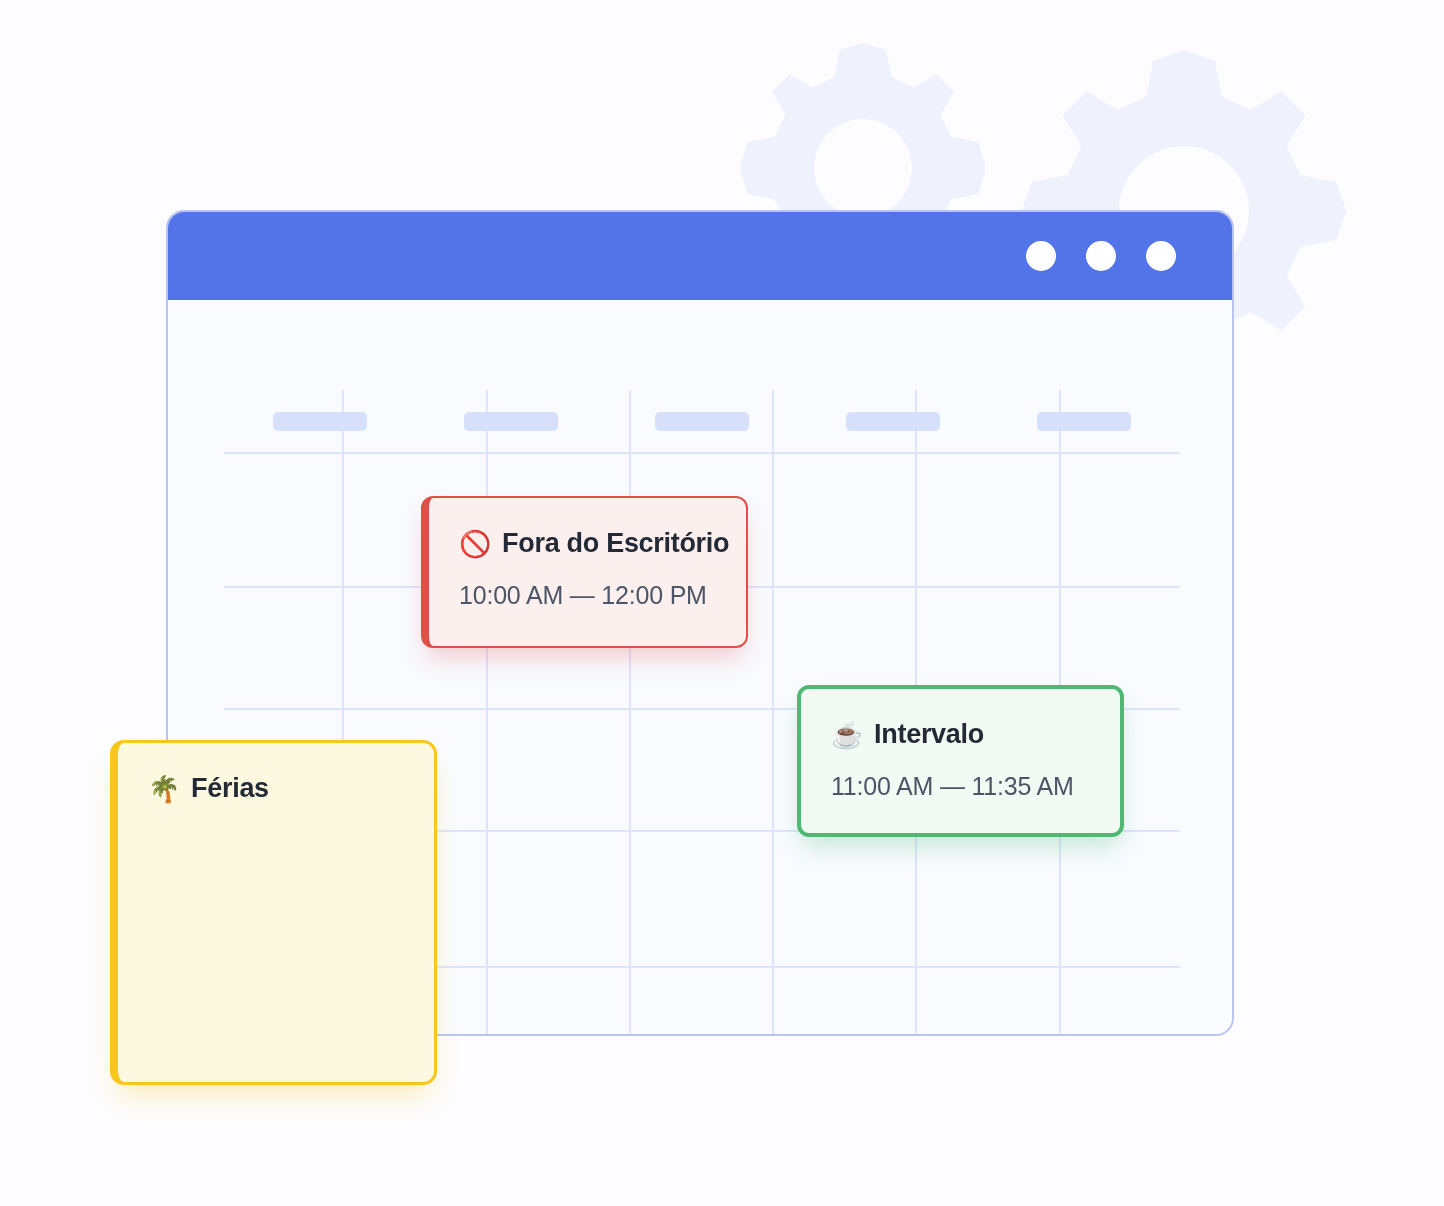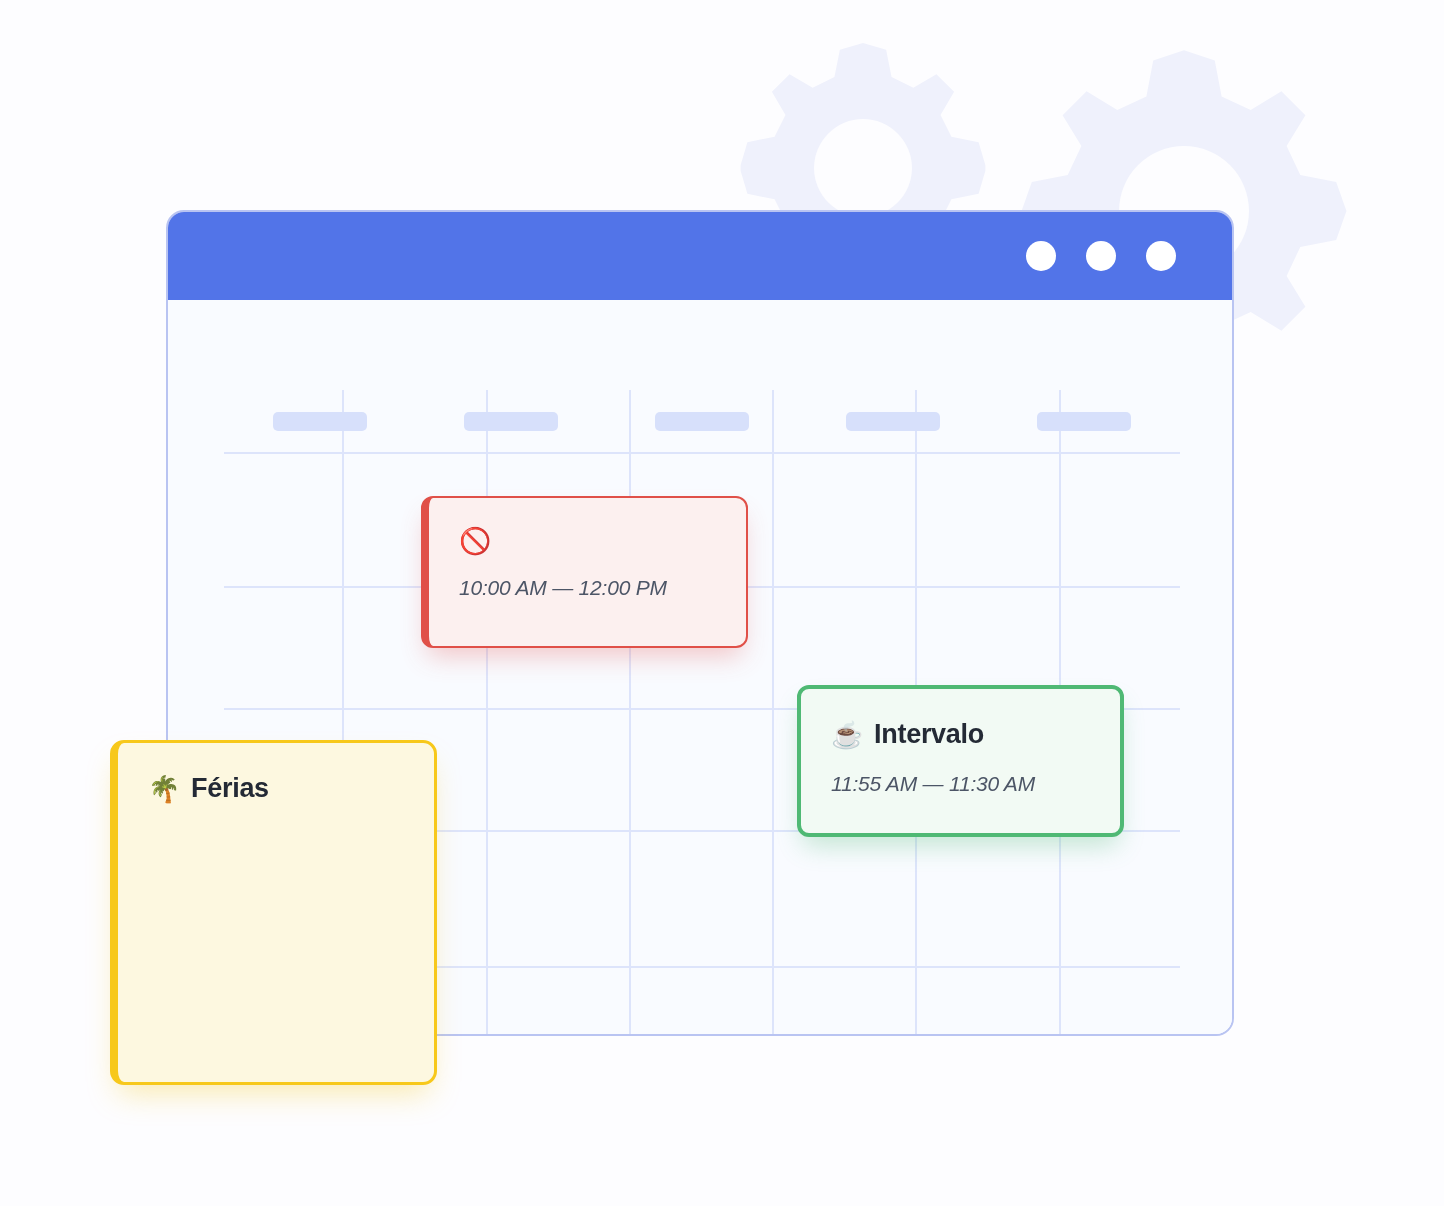--- a/index.html
+++ b/index.html
@@ -129,25 +129,24 @@
     align-items: center;
     white-space: nowrap;
   }
   .event-emoji {
     font-size: 26px;
     margin-right: 11px;
     line-height: 1;
   }
   .event-time {
     margin-top: 22px;
-    font-size: 21px;
+    font-size: 25px;
     color: #4c5566;
     letter-spacing: -0.2px;
     white-space: nowrap;
-    font-style: italic;
   }
 
   
   #card-out-of-office {
     left: 421px;
     top: 496px;
     width: 327px;
     height: 152px;
     background: #fcf0ef;
     border: 2px solid #e05048;
@@ -239,30 +238,31 @@
           </div>
         </div>
 
       </div>
     </div>
   </div>
 
   <div class="event-card" id="card-out-of-office">
     <div class="event-title">
       <span class="event-emoji">🚫</span>
+      <span>Fora do Escritório</span>
     </div>
     <div class="event-time">10:00 AM — 12:00 PM</div>
   </div>
 
   <div class="event-card" id="card-break">
     <div class="event-title">
       <span class="event-emoji">☕</span>
       <span>Intervalo</span>
     </div>
-    <div class="event-time">11:55 AM — 11:30 AM</div>
+    <div class="event-time">11:00 AM — 11:35 AM</div>
   </div>
 
   <div class="event-card" id="card-vacation">
     <div class="event-title">
       <span class="event-emoji">🌴</span>
       <span>Férias</span>
     </div>
   </div>
 
 </div>

